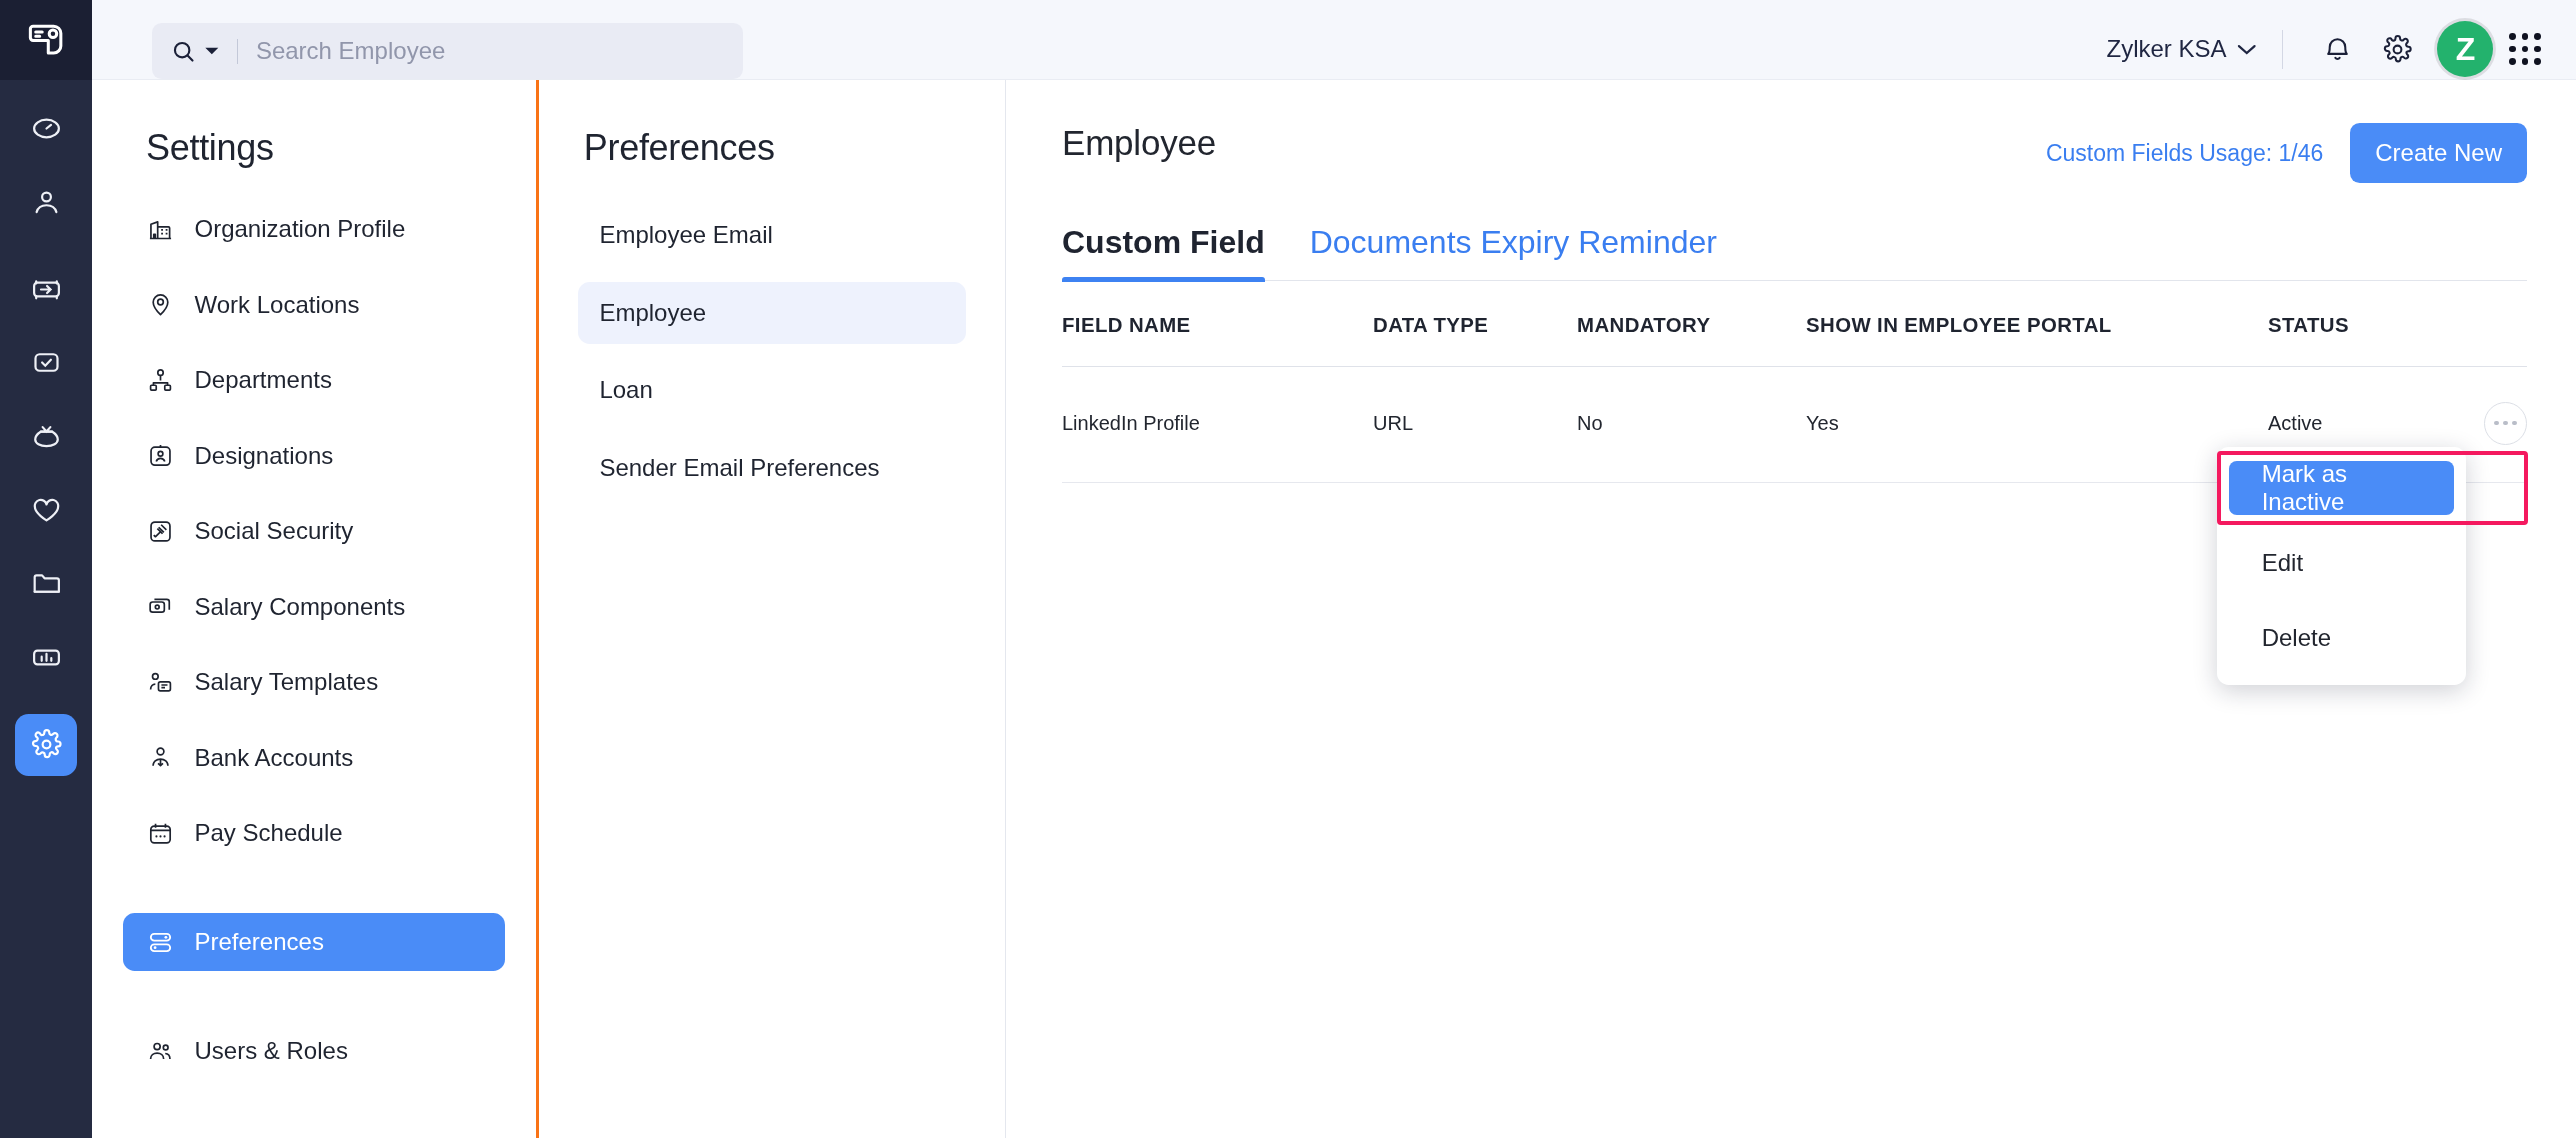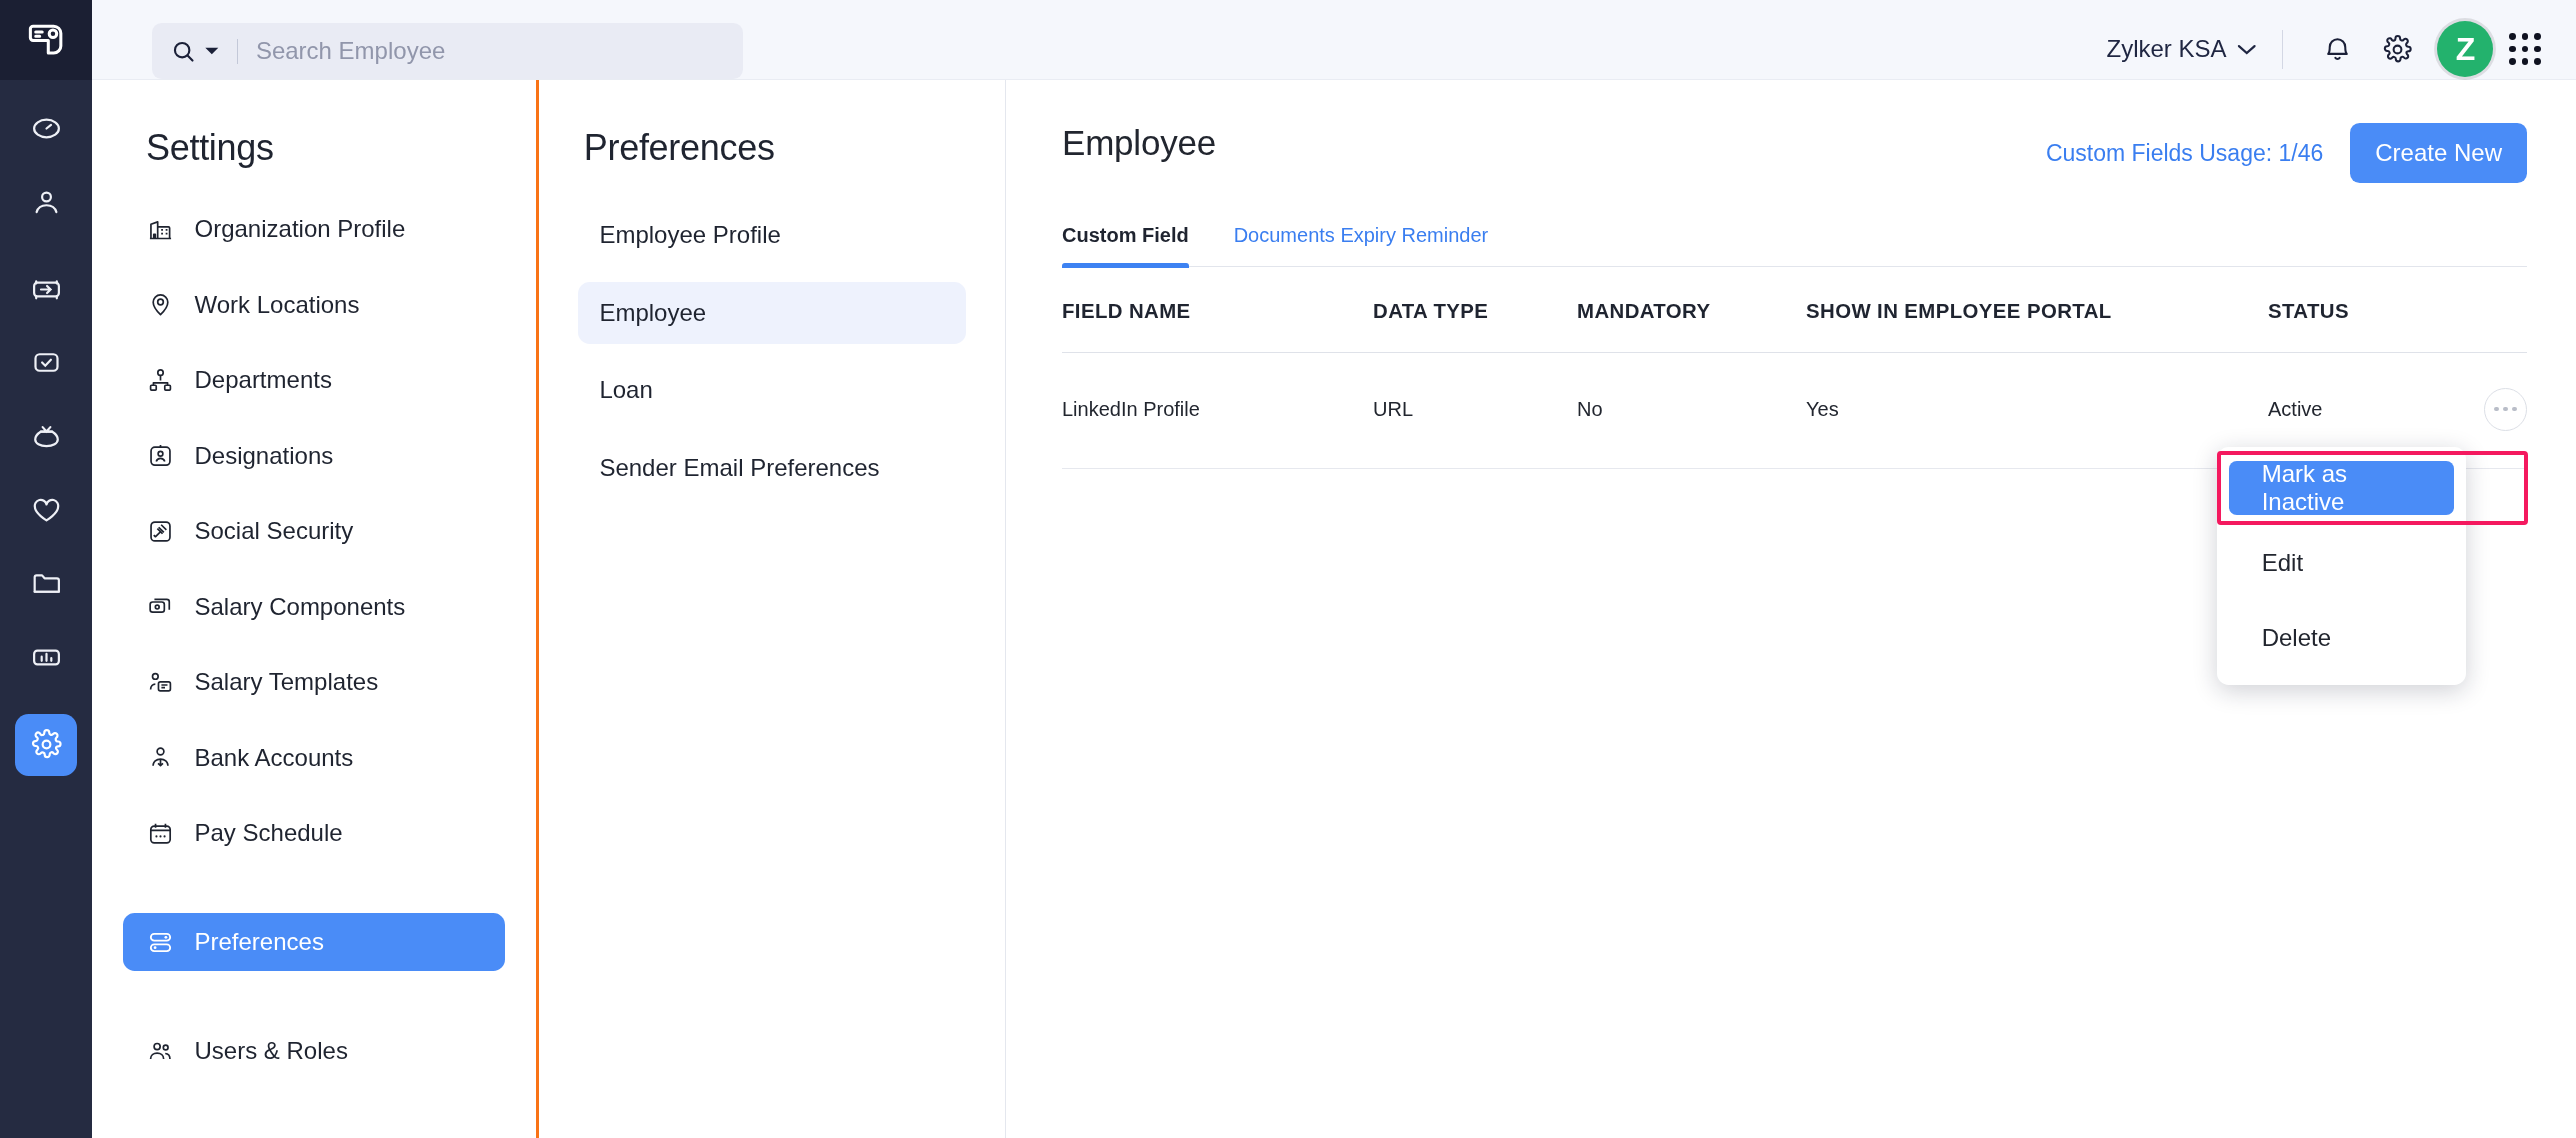--- a/index.html
+++ b/index.html
@@ -138,21 +138,21 @@
   .usage-link { font-size: 23px; color: #3a7ef0; cursor: pointer; }
   .btn-primary {
     background: #4a8cf7; color: #fff; border: none;
     font-size: 24px; border-radius: 9.7px;
     padding: 0 25px; height: 60px;
     cursor: pointer; font-family: "Liberation Sans", sans-serif;
   }
 
   .tabs { display: flex; gap: 45px; margin-top: 41px; position: relative; }
   .tab {
-    font-size: 20px; padding-bottom: 19.5px; cursor: pointer;
+    font-size: 32px; padding-bottom: 19.5px; cursor: pointer;
     color: #3a7ef0; position: relative;
   }
   .tab.active { color: #1f2430; font-weight: bold; }
   .tab.active::after {
     content: ""; position: absolute; left: 0; right: 0; bottom: -1px;
     height: 4.9px; background: #3d82f2; border-radius: 2.9px 2.9px 0 0;
   }
   .tabs-rule { height: 1px; background: #e2e5ec; margin-top: -1px; }
 
   table.grid { width: 100%; border-collapse: collapse; table-layout: fixed; }
@@ -463,21 +463,21 @@
             <span>Users &amp; Roles</span>
           </div>
 
         </div>
       </div>
 
       <div class="col-prefs">
         <div class="panel-title">Preferences</div>
         <div class="pref-list">
           <div class="pref-item">
-            <span>Employee Profile</span>
+            <span>Employee Email</span>
           </div>
           <div class="pref-item active">
             <span>Employee</span>
           </div>
           <div class="pref-item">
             <span>Loan</span>
           </div>
           <div class="pref-item">
             <span>Sender Email Preferences</span>
           </div>

